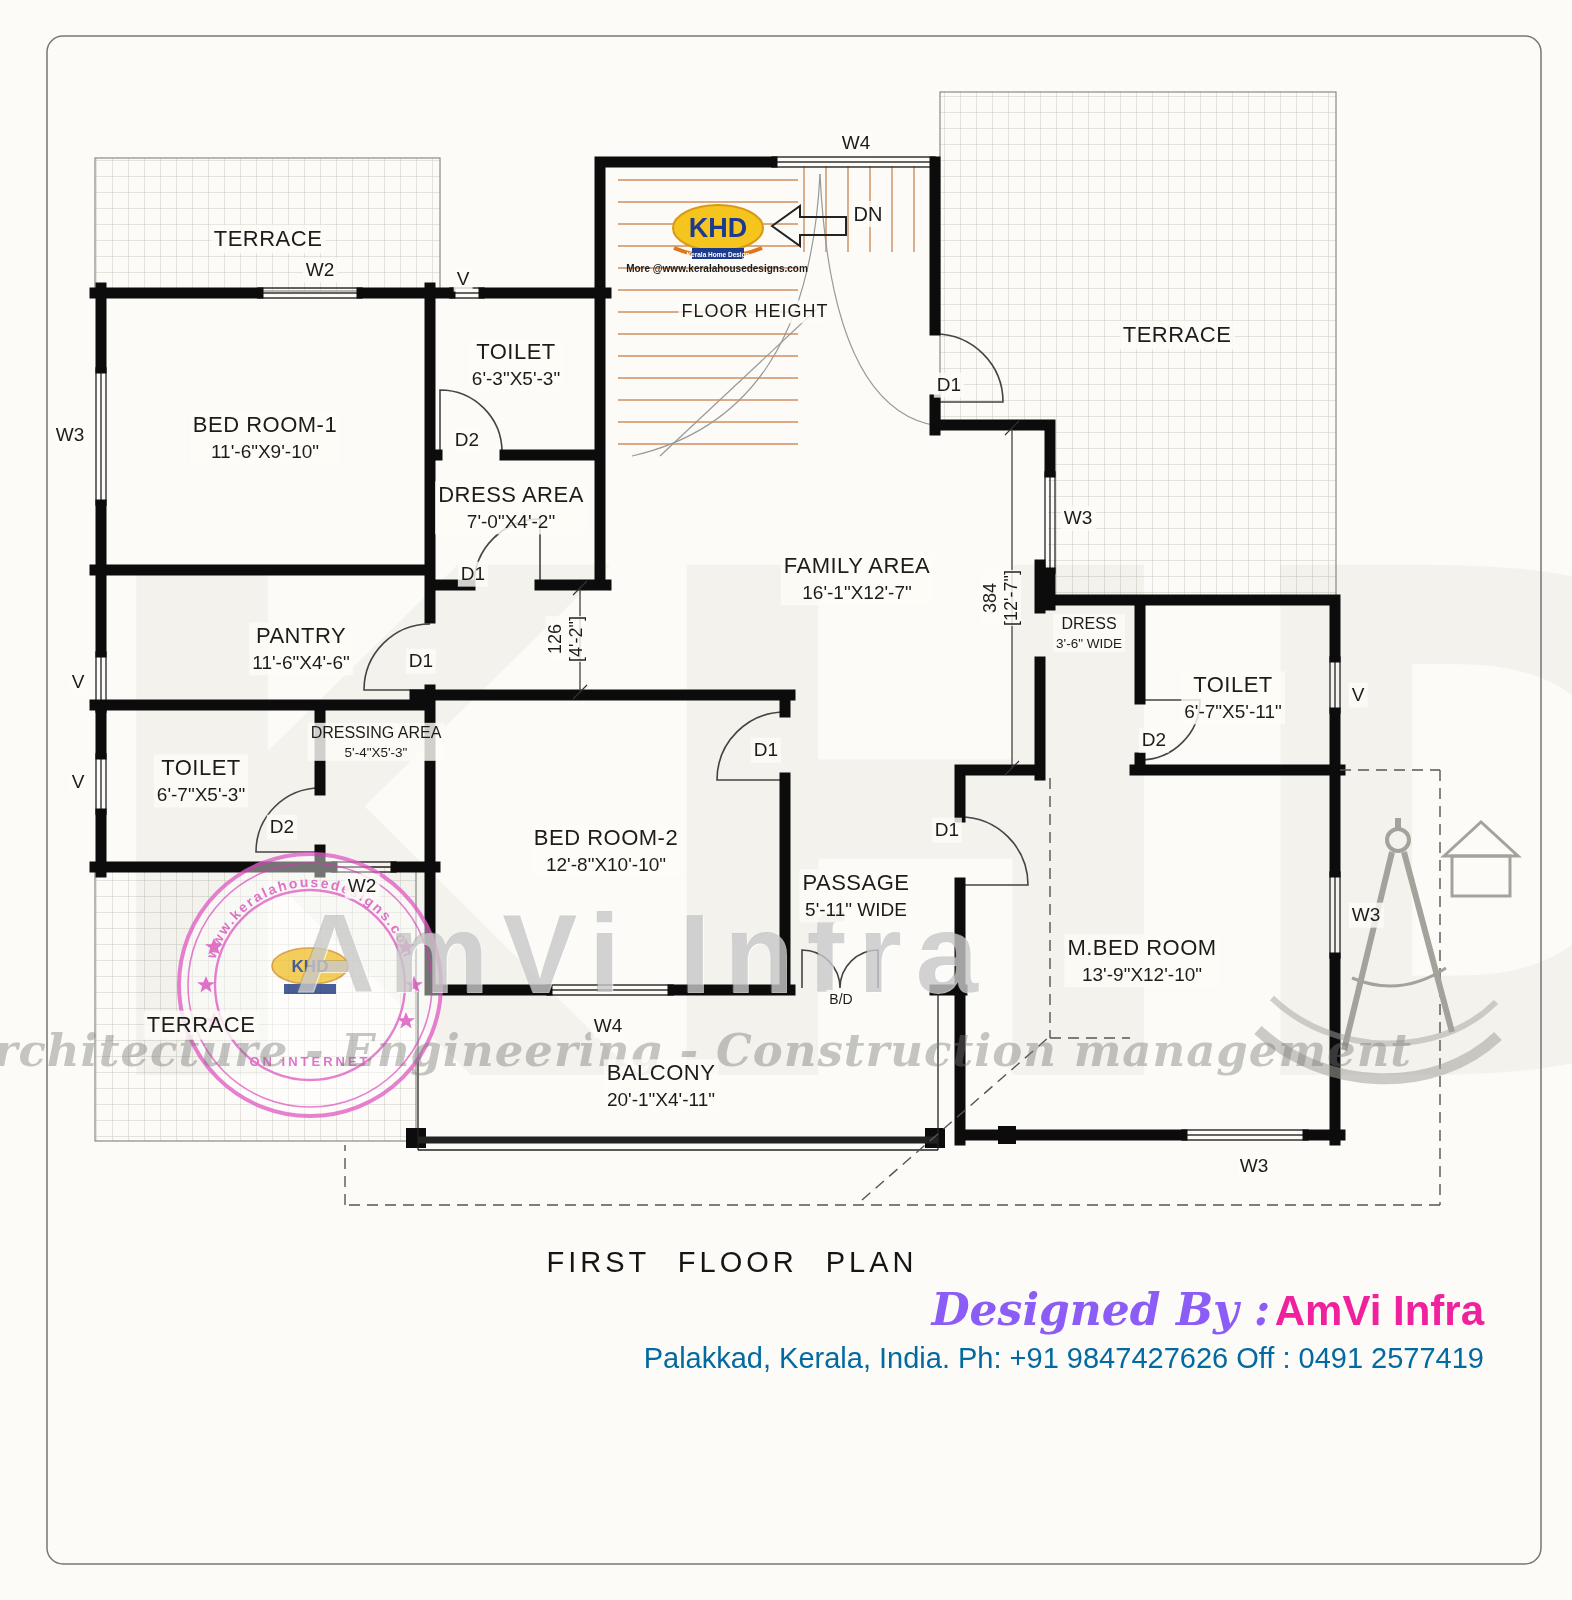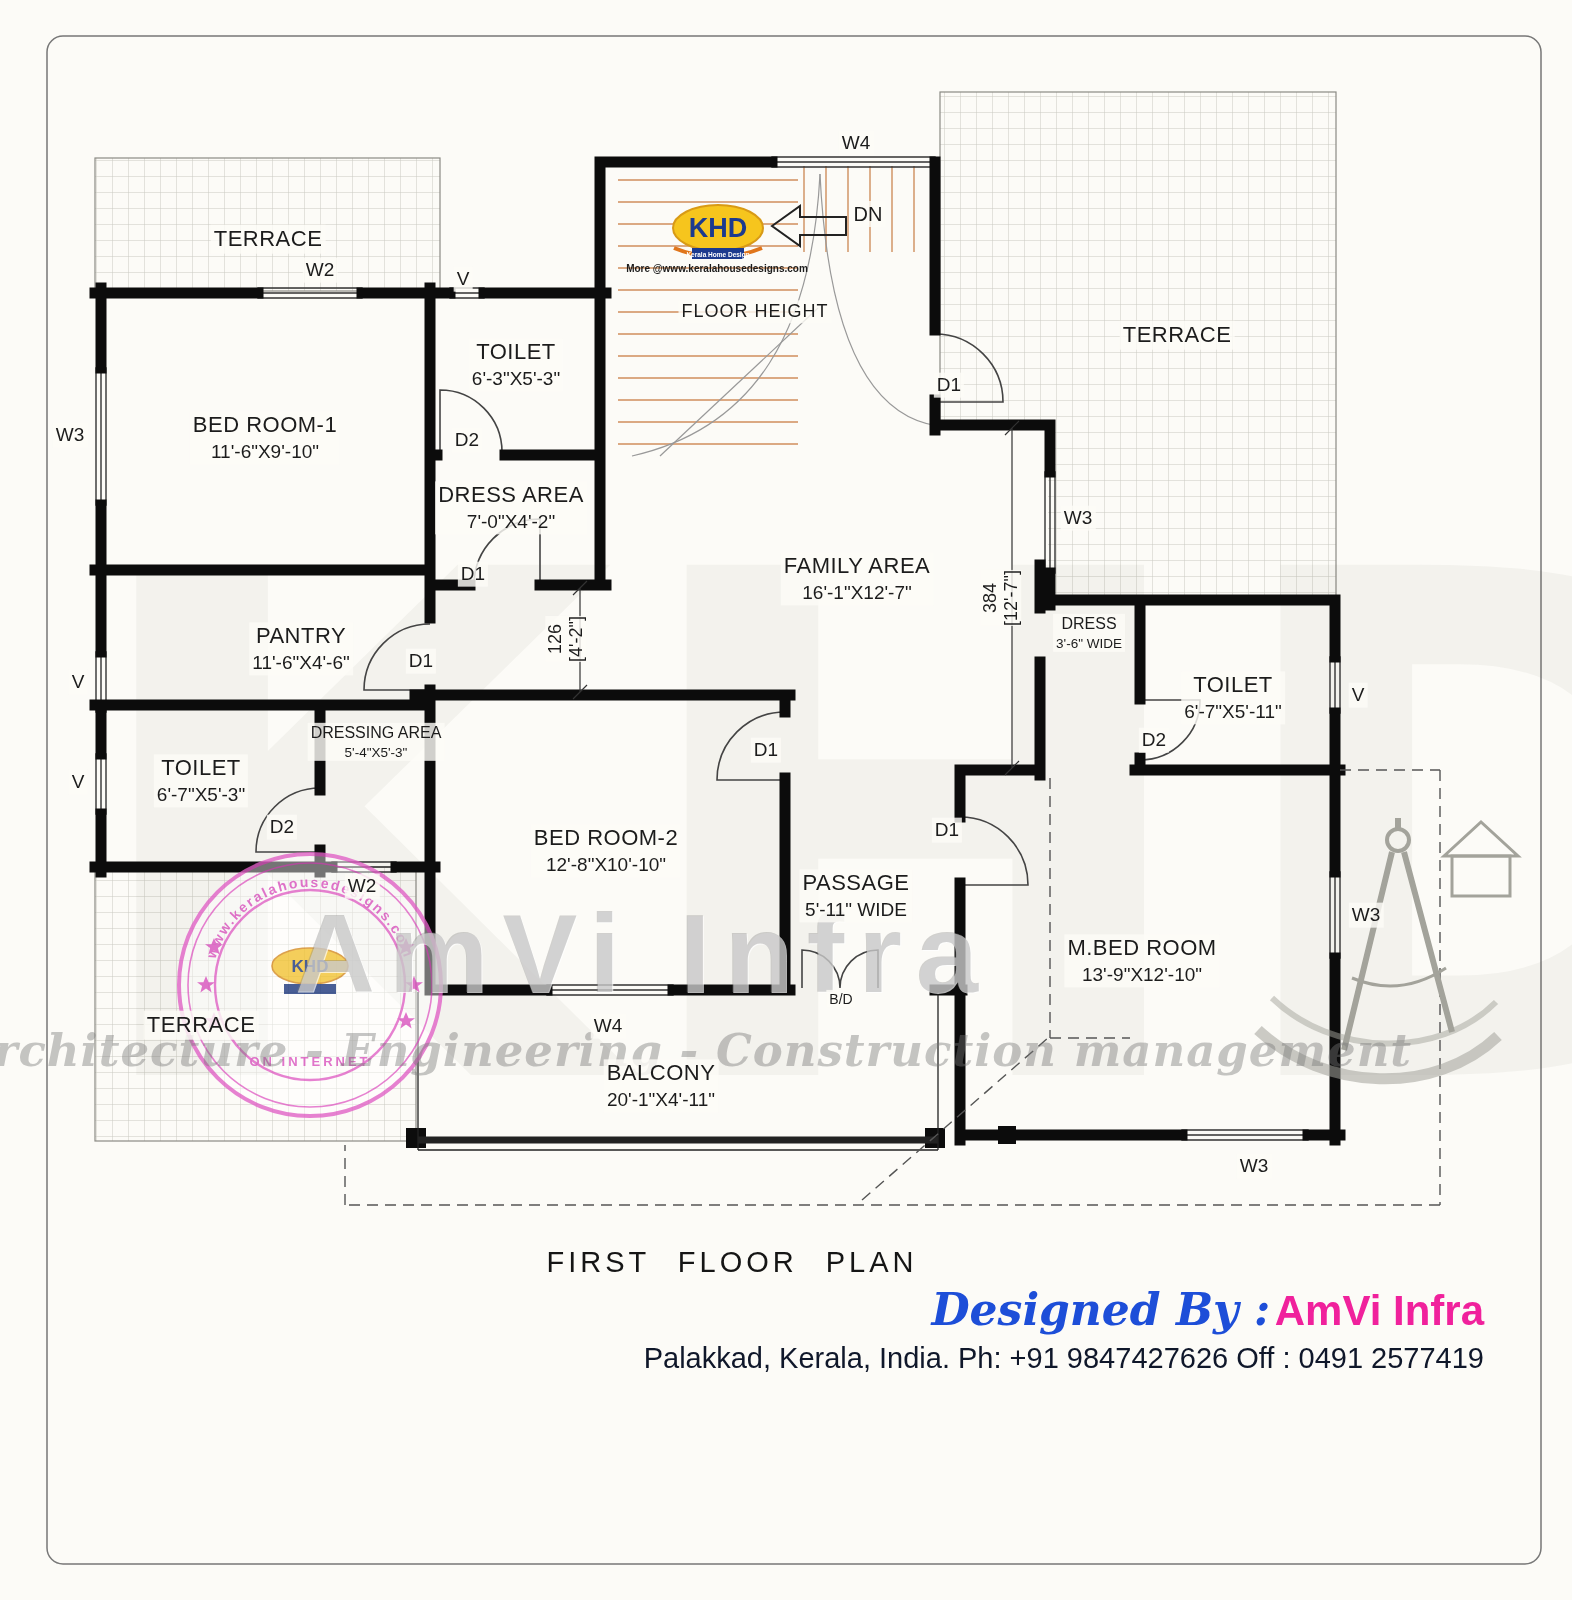--- a/index.html
+++ b/index.html
@@ -23,23 +23,23 @@
   .small2{font-size:13.5px;}
   .tiny{font-size:10px;background:transparent;font-weight:bold;}
   .mid{font-size:18px;letter-spacing:1px;}
   .rot{transform:translate(-50%,-50%) rotate(-90deg);background:transparent;}
   .rot div{font-size:18px;line-height:1.15;background:rgba(252,251,247,0.82);}
   
   .title{position:absolute;z-index:6;left:692px;top:1262px;transform:translate(-50%,-50%);
     font-size:29px;font-weight:500;letter-spacing:4px;word-spacing:16px;color:#151515;white-space:nowrap;margin-left:40px;}
   .credits{position:absolute;z-index:6;right:88px;top:1284px;text-align:right;white-space:nowrap;}
   .credit-script{font-family:"DejaVu Serif",serif;font-style:italic;font-weight:bold;
-    font-size:44px;color:#1d4ed8;}
+    font-size:44px;color:#8b5cf6;}
   .credit-name{font-family:"Liberation Sans",sans-serif;font-weight:bold;font-size:42px;color:#f0219c;}
-  .addr{position:absolute;z-index:6;right:88px;top:1342px;font-size:29px;color:#0f172a;white-space:nowrap;}
+  .addr{position:absolute;z-index:6;right:88px;top:1342px;font-size:29px;color:#0369a1;white-space:nowrap;}
   .mail{position:absolute;z-index:6;right:88px;top:1380px;font-size:29px;color:#383838;white-space:nowrap;}
 </style>
 </head>
 <body>
 
 <div class="sheet">
 
 <svg class="plan" width="1572" height="1600" viewBox="0 0 1572 1600">
   <defs>
     <pattern id="grid" width="16" height="16" patternUnits="userSpaceOnUse">

